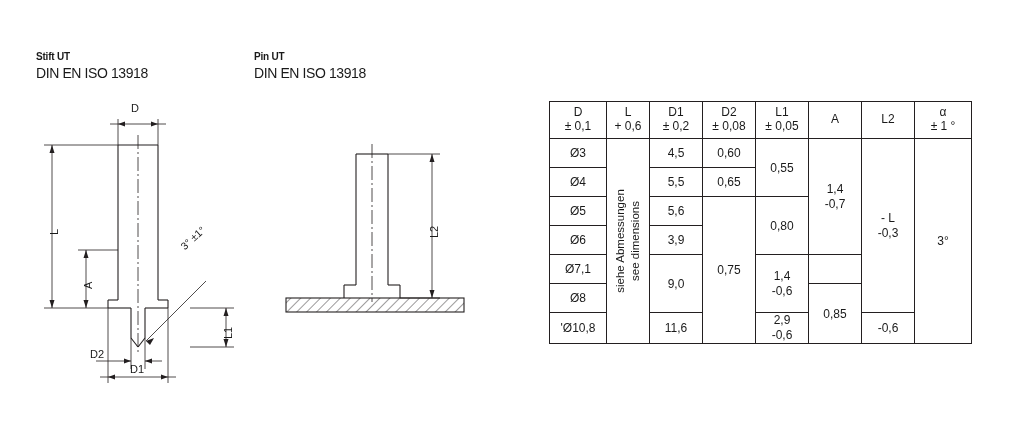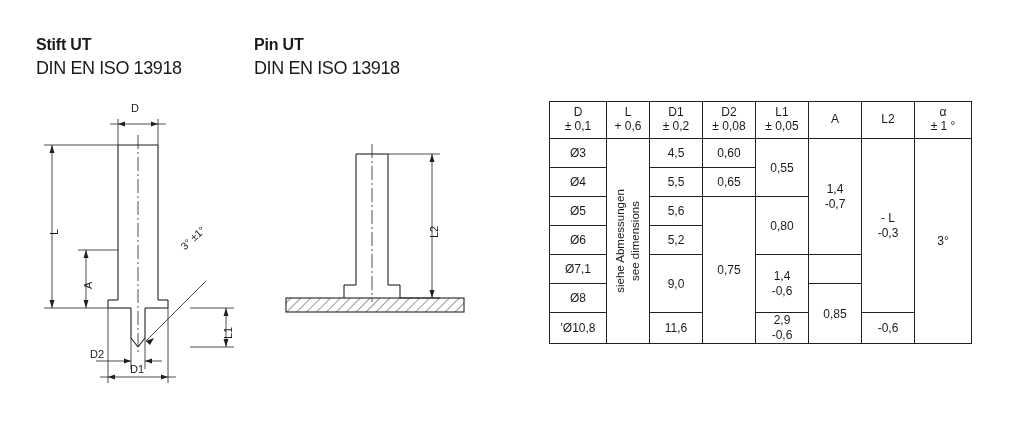--- a/index.html
+++ b/index.html
@@ -13,27 +13,28 @@
     position: relative;
     font-family: "Liberation Sans", sans-serif;
     color: #1a1a1a;
     overflow: hidden;
   }
   .abs { position: absolute; }
 
   
   .head-block { position: absolute; line-height: 1.35; }
   .head-title {
-    font-size: 16px;
+    font-size: 10px;
     font-weight: bold;
     letter-spacing: -0.2px;
     white-space: nowrap;
+    margin-top: 16px;
   }
   .head-sub {
-    font-size: 18px;
+    font-size: 14px;
     font-weight: normal;
     letter-spacing: -0.4px;
     white-space: nowrap;
   }
   #head-left  { left: 36px;  top: 34px; }
   #head-right { left: 254px; top: 34px; }
 
   
   .lbl {
     position: absolute;
@@ -307,21 +308,21 @@
 
     <tr>
       <td>Ø5</td>
       <td>5,6</td>
       <td rowspan="5">0,75</td>
       <td rowspan="2">0,80</td>
     </tr>
 
     <tr>
       <td>Ø6</td>
-      <td>5,2</td>
+      <td>3,9</td>
     </tr>
 
     <tr>
       <td>Ø7,1</td>
       <td rowspan="2">9,0</td>
       <td rowspan="2" class="two-line">
         <span>1,4</span><br>
         <span>-0,6</span>
       </td>
     </tr>

